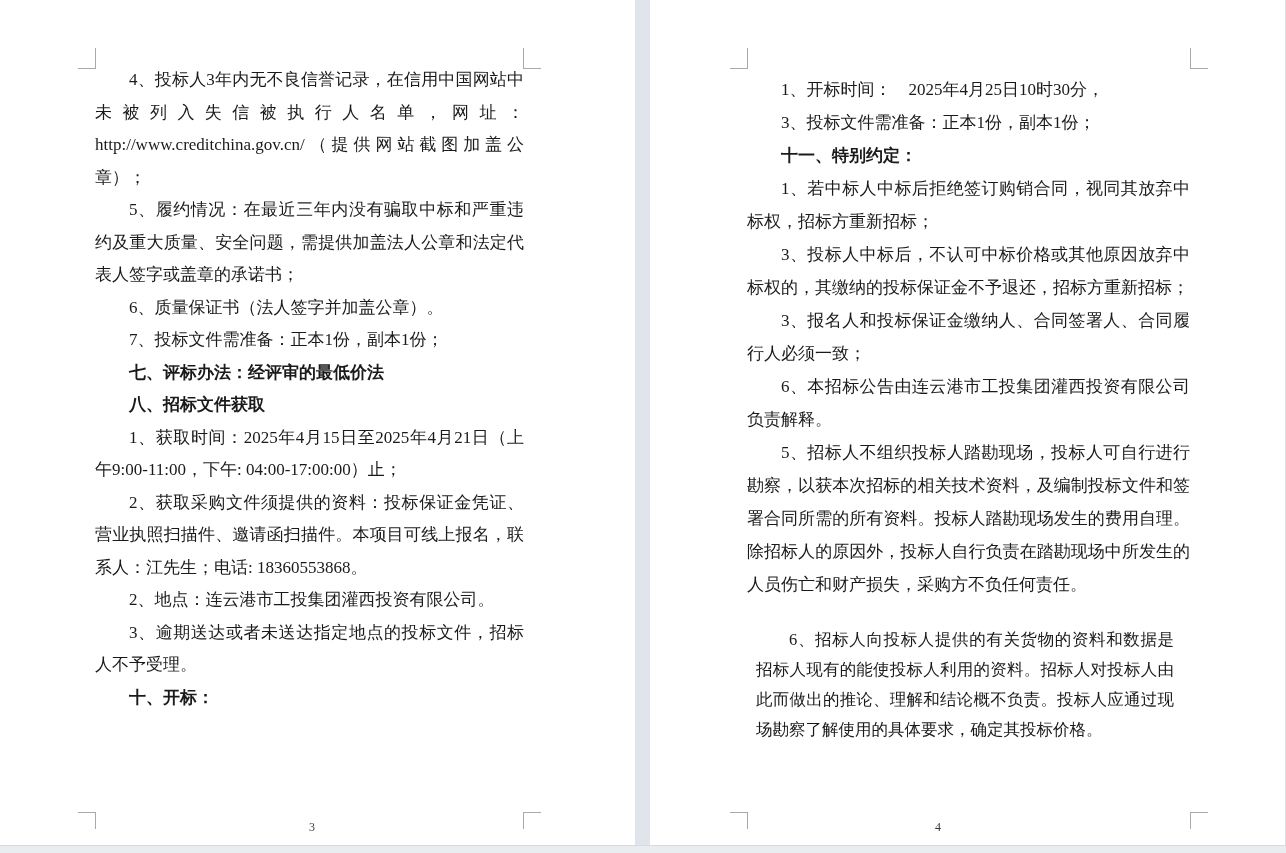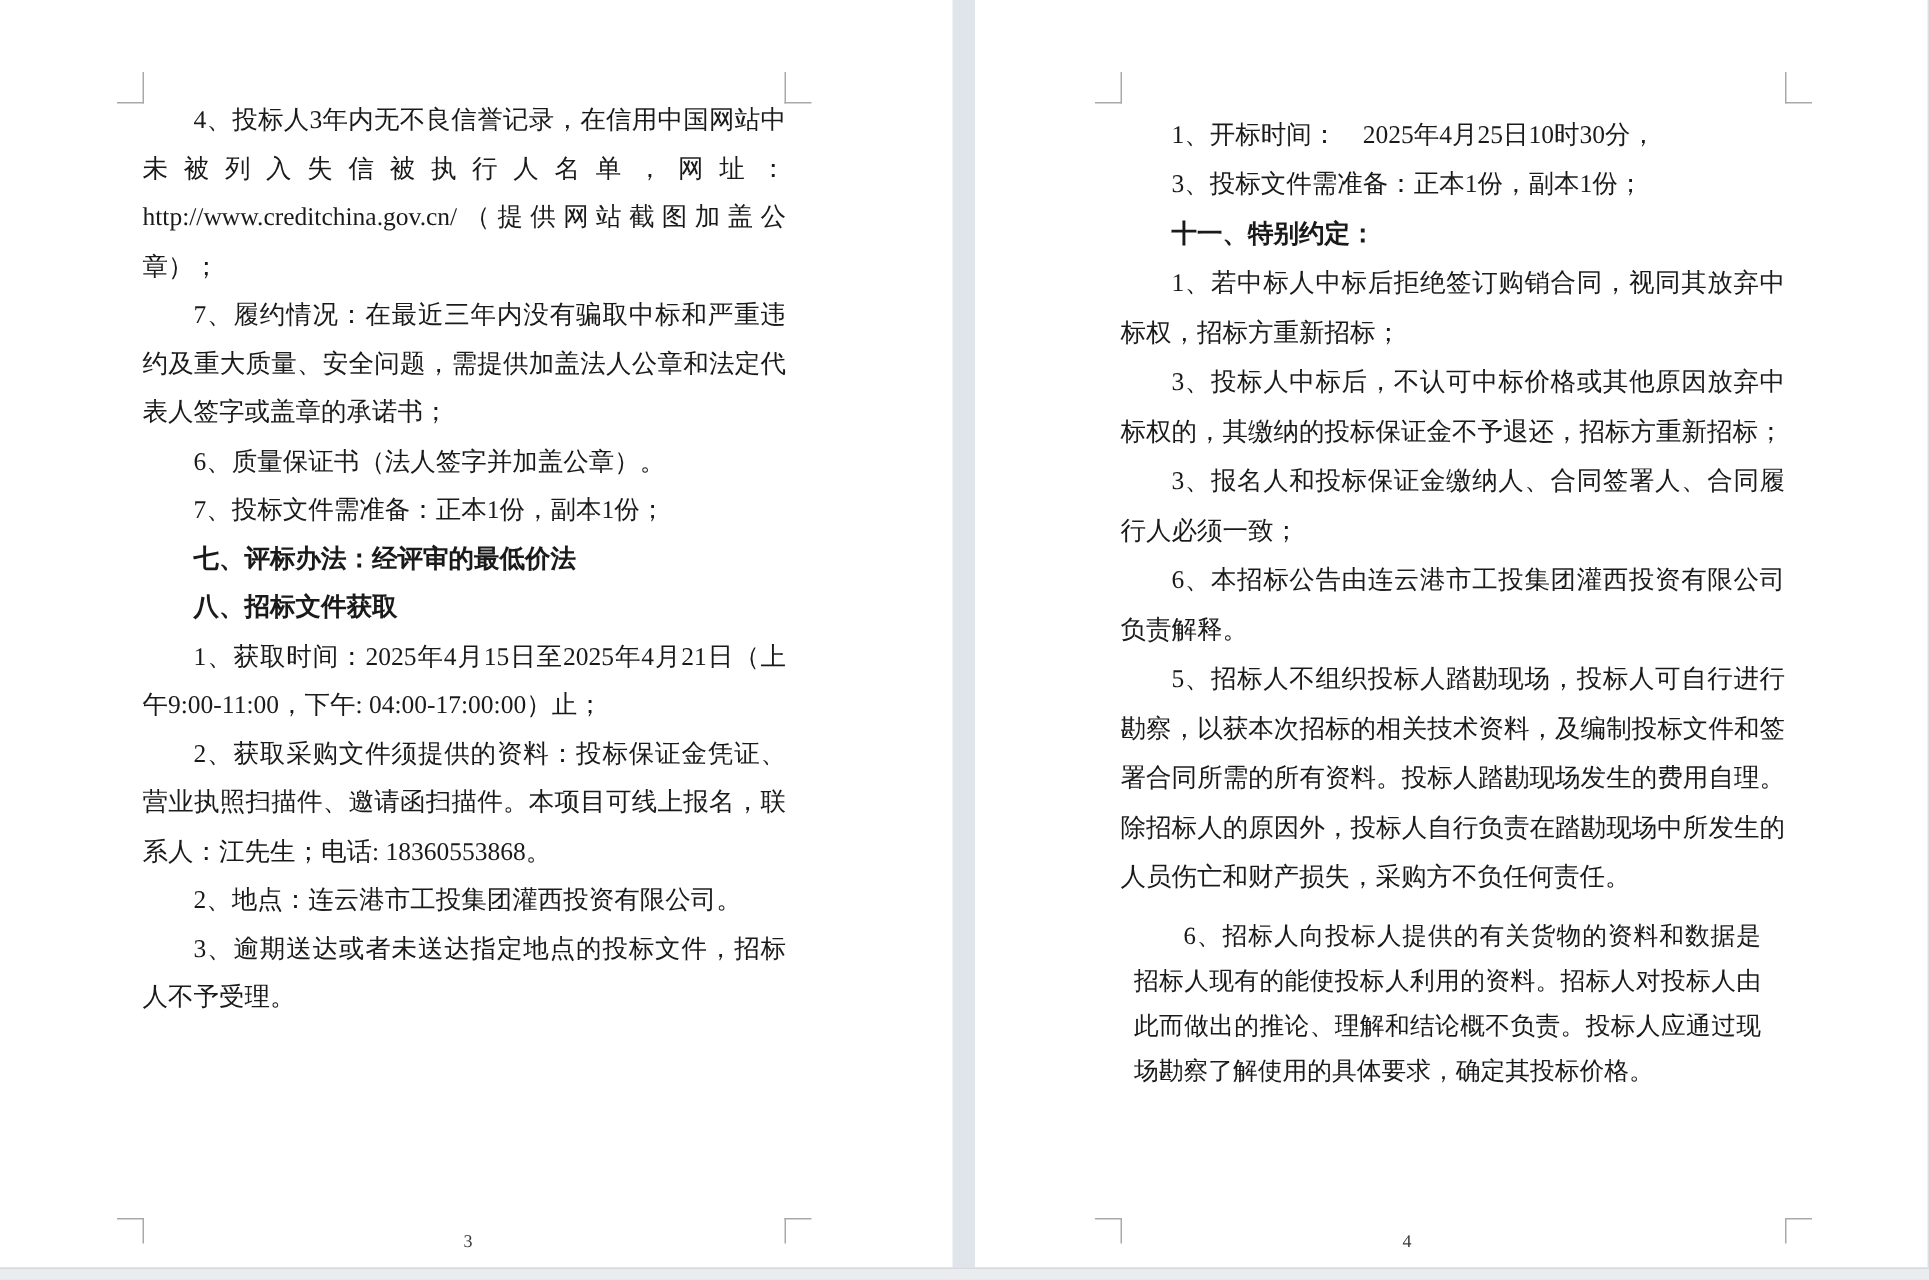--- a/index.html
+++ b/index.html
@@ -23,21 +23,21 @@
     color:#1a1a1a;
     text-align:justify;
   }
   #page-left  .text-block { left:95px; top:64px; width:429px; font-size:17px; line-height:32.5px; }
   #page-right .text-block { left:97px; top:73px; width:443px; font-size:17px; line-height:33px; }
 
   .text-block p { margin:0; text-indent:2em; }
   .text-block p.heading { font-weight:bold; }
   .text-block p.body-inset {
     font-size:16.5px; line-height:30px;
-    margin-top:8px; padding-left:9px; padding-right:16px;
+    margin-top:24px; padding-left:9px; padding-right:16px;
   }
 
   
   .mark { position:absolute; width:17px; }
   .mark.tl { height:20px; border-right:1px solid #a9a9a9; border-bottom:1px solid #a9a9a9; }
   .mark.tr { height:20px; border-left:1px solid #a9a9a9;  border-bottom:1px solid #a9a9a9; }
   .mark.bl { height:16px; border-right:1px solid #a9a9a9; border-top:1px solid #a9a9a9; }
   .mark.br { height:16px; border-left:1px solid #a9a9a9;  border-top:1px solid #a9a9a9; }
 
   .page-number {
@@ -64,29 +64,30 @@
 <div class="viewer">
 
   <div class="page" id="page-left">
     <div class="mark tl" style="left:78px; top:48px;"></div>
     <div class="mark tr" style="left:523px; top:48px;"></div>
     <div class="mark bl" style="left:78px; top:812px;"></div>
     <div class="mark br" style="left:523px; top:812px;"></div>
 
     <div class="text-block">
       <p class="body">4、投标人3年内无不良信誉记录，在信用中国网站中未被列入失信被执行人名单，网址：http://www.creditchina.gov.cn/（提供网站截图加盖公章）；</p>
-      <p class="body">7、履约情况：在最近三年内没有骗取中标和严重违约及重大质量、安全问题，需提供加盖法人公章和法定代表人签字或盖章的承诺书；</p>
+      <p class="body">5、履约情况：在最近三年内没有骗取中标和严重违约及重大质量、安全问题，需提供加盖法人公章和法定代表人签字或盖章的承诺书；</p>
       <p class="body">6、质量保证书（法人签字并加盖公章）。</p>
       <p class="body">7、投标文件需准备：正本1份，副本1份；</p>
       <p class="heading">七、评标办法：经评审的最低价法</p>
       <p class="heading">八、招标文件获取</p>
       <p class="body">1、获取时间：2025年4月15日至2025年4月21日（上午9:00-11:00，下午: 04:00-17:00:00）止；</p>
       <p class="body">2、获取采购文件须提供的资料：投标保证金凭证、营业执照扫描件、邀请函扫描件。本项目可线上报名，联系人：江先生；电话: 18360553868。</p>
       <p class="body">2、地点：连云港市工投集团灌西投资有限公司。</p>
       <p class="body">3、逾期送达或者未送达指定地点的投标文件，招标人不予受理。</p>
+      <p class="heading">十、开标：</p>
     </div>
 
     <span class="page-number" style="left:312px;">3</span>
   </div>
 
   <div class="page" id="page-right">
     <div class="mark tl" style="left:80px; top:48px;"></div>
     <div class="mark tr" style="left:540px; top:48px;"></div>
     <div class="mark bl" style="left:80px; top:812px;"></div>
     <div class="mark br" style="left:540px; top:812px;"></div>

